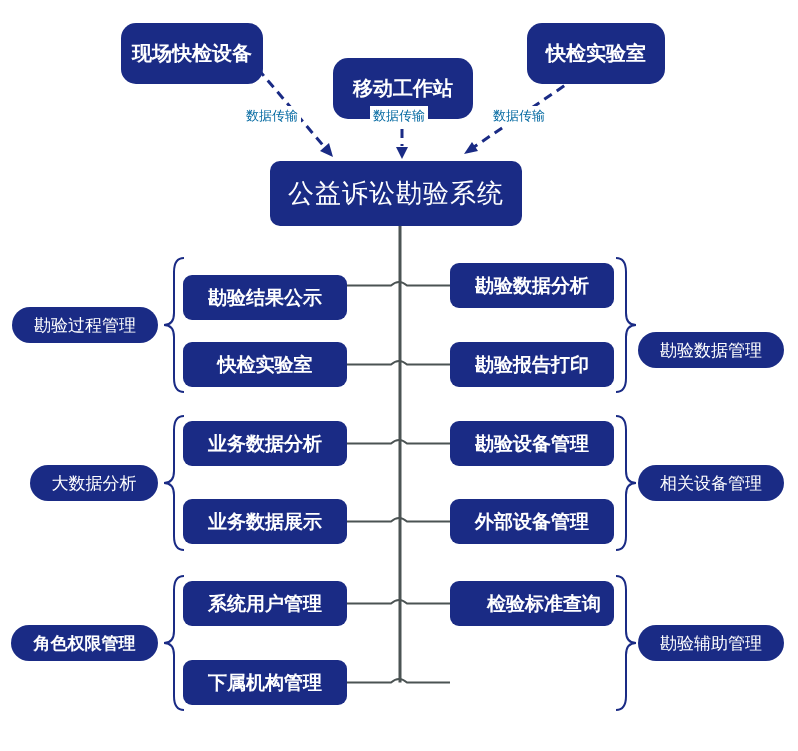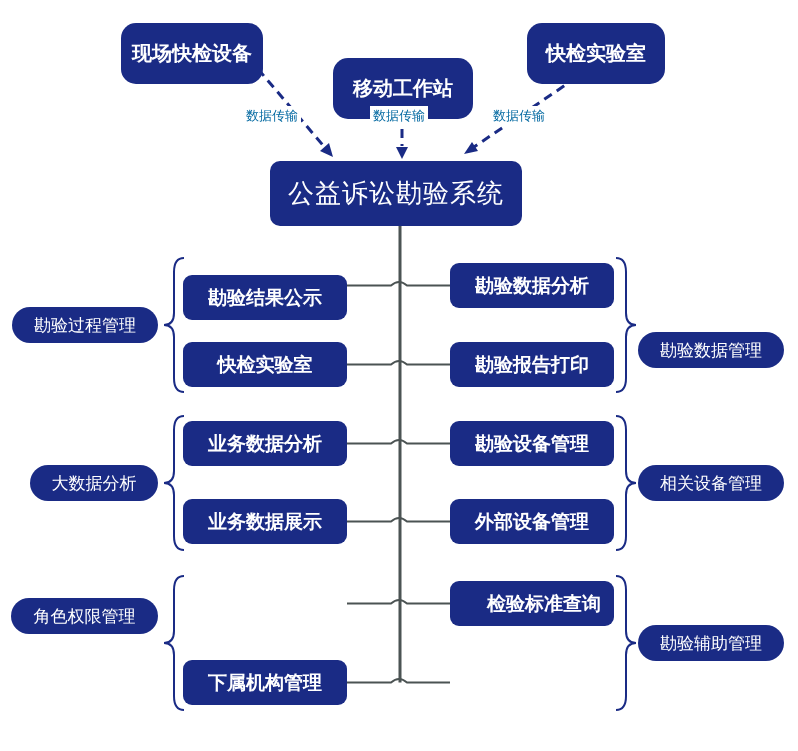--- a/index.html
+++ b/index.html
@@ -73,28 +73,29 @@
   <div class="edge-label" style="left:272px;top:116px;">数据传输</div>
   <div class="edge-label" style="left:399px;top:116px;">数据传输</div>
   <div class="edge-label" style="left:519px;top:116px;">数据传输</div>
 
   <div class="node central">公益诉讼勘验系统</div>
 
   <div class="node feat left" style="top:263px;margin-top:12px;">勘验结果公示</div>
   <div class="node feat left" style="top:342px;">快检实验室</div>
   <div class="node feat left" style="top:421px;">业务数据分析</div>
   <div class="node feat left" style="top:499px;">业务数据展示</div>
+  <div class="node feat left" style="top:581px;">系统用户管理</div>
   <div class="node feat left" style="top:660px;">下属机构管理</div>
 
   <div class="node feat right" style="top:263px;">勘验数据分析</div>
   <div class="node feat right" style="top:342px;text-align:center;">勘验报告打印</div>
   <div class="node feat right" style="top:421px;text-align:center;">勘验设备管理</div>
   <div class="node feat right" style="top:499px;">外部设备管理</div>
   <div class="node feat right" style="top:581px;padding-left:24px;">检验标准查询</div>
 
   <div class="node pill" style="left:12px;top:307px;width:146px;">勘验过程管理</div>
   <div class="node pill" style="left:30px;top:465px;width:128px;">大数据分析</div>
-  <div class="node pill" style="left:11px;top:598px;width:147px;">角色权限管理</div>
+  <div class="node pill" style="left:11px;top:625px;width:147px;font-weight:bold;">角色权限管理</div>
   <div class="node pill" style="left:638px;top:307px;width:146px;margin-top:25px;">勘验数据管理</div>
   <div class="node pill" style="left:638px;top:465px;width:146px;">相关设备管理</div>
   <div class="node pill" style="left:638px;top:625px;width:146px;">勘验辅助管理</div>
 
 </div>
 
 </body></html>

